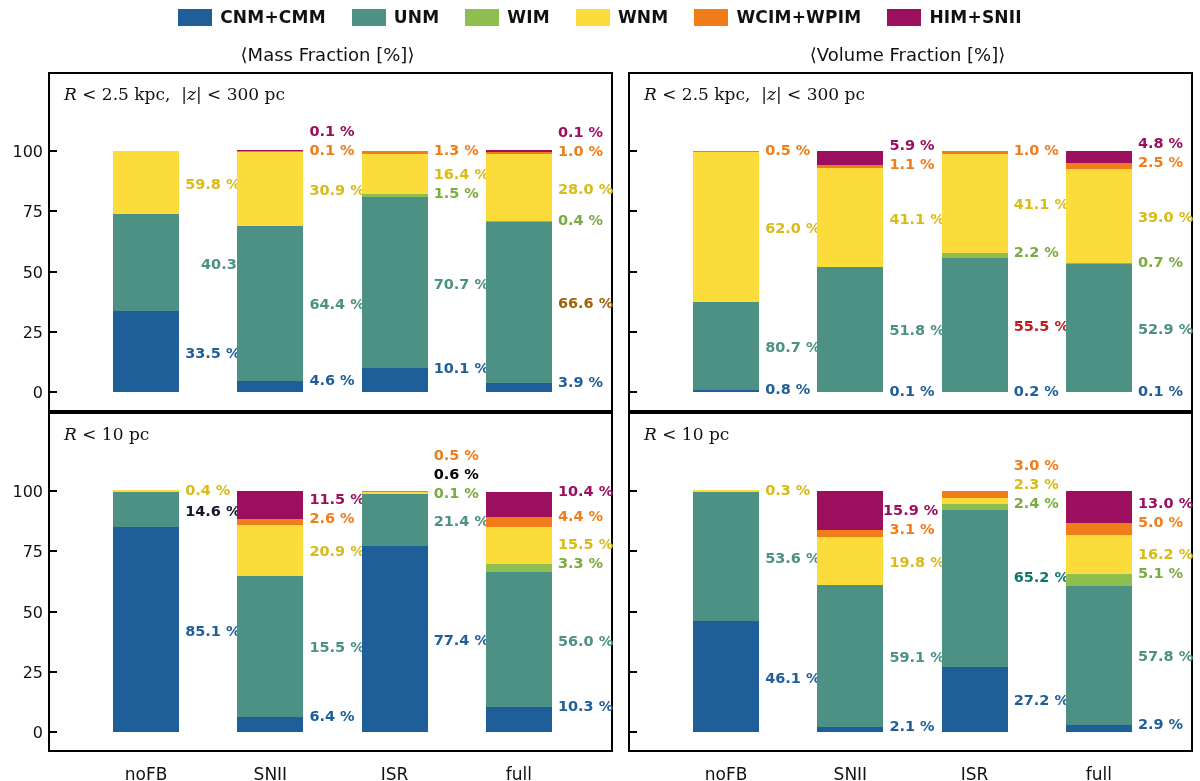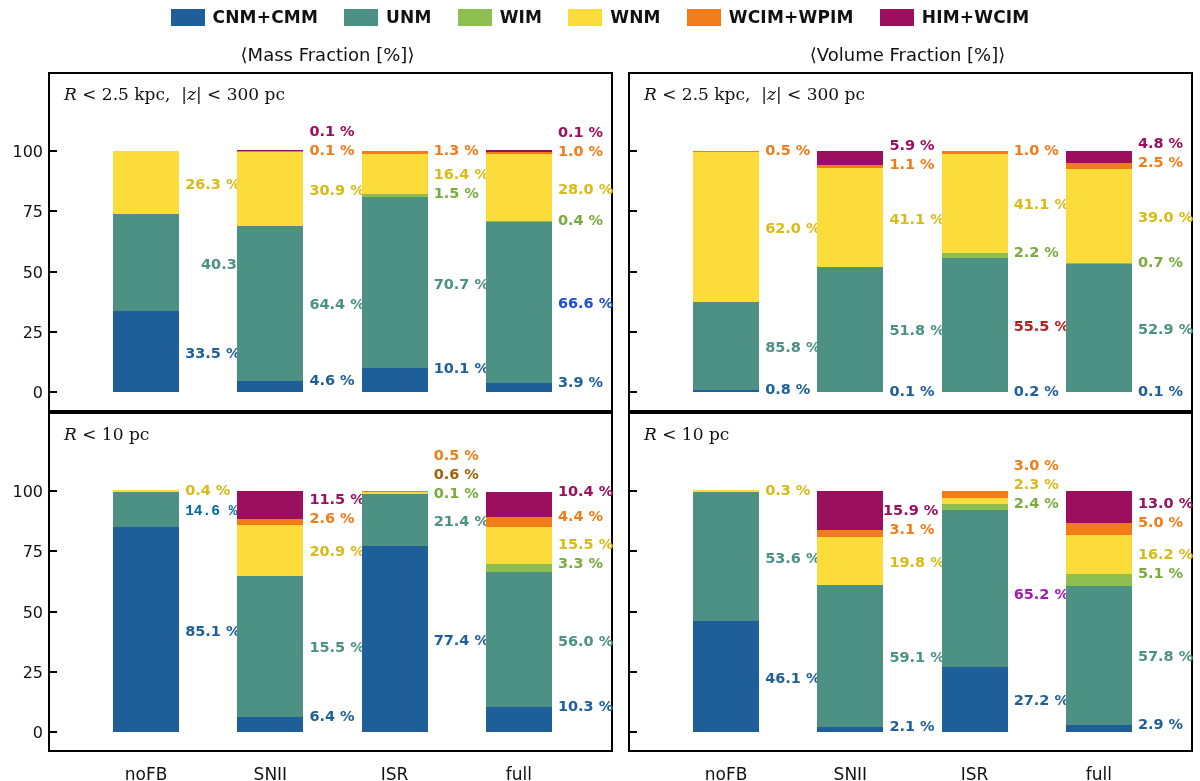--- a/index.html
+++ b/index.html
@@ -62,21 +62,21 @@
       <div class="legend-item">
         <span class="legend-swatch" style="background: rgb(252, 220, 59);"></span>
         <span class="legend-label">WNM</span>
       </div>
       <div class="legend-item">
         <span class="legend-swatch" style="background: rgb(240, 125, 25);"></span>
         <span class="legend-label">WCIM+WPIM</span>
       </div>
       <div class="legend-item">
         <span class="legend-swatch" style="background: rgb(156, 15, 95);"></span>
-        <span class="legend-label">HIM+WCIM</span>
+        <span class="legend-label">HIM+SNII</span>
       </div>
     </div>
 
   <div class="col-title" id="title-left">⟨Mass Fraction [%]⟩</div>
   <div class="col-title" id="title-right">⟨Volume Fraction [%]⟩</div>
 
   <div class="panel" id="panel-tl">
     <div class="panel-label"><i>R</i> &lt; 2.5 kpc,&nbsp; |<i>z</i>| &lt; 300 pc</div>
     <div class="plot">
         <div class="tickmark" style="top: 318px;"></div>
@@ -91,21 +91,21 @@
         <div class="ytick" style="top: 77.2593px; left: 0px; right: auto; transform: translate(-100%, -50%); margin-left: -7px;">100</div>
         <div class="barwrap" style="left: 63.125px; height: 260px; bottom: 18px;">
           <div class="bar">
             <div class="seg" style="background: rgb(31, 95, 153); height: 80.6481px; bottom: 0px;"></div>
             <div class="seg" style="background: rgb(76, 145, 132); height: 97.0185px; bottom: 80.6481px;"></div>
             <div class="seg" style="background: rgb(252, 220, 59); height: 63.3148px; bottom: 177.667px;"></div>
           </div>
         </div>
         <div class="lab" style="color: rgb(31, 95, 153); left: 135.125px; bottom: 49.3241px;">33.5 %</div>
         <div class="lab" style="color: rgb(76, 145, 132); left: 151px; bottom: 138.157px;">40.3 %</div>
-        <div class="lab" style="color: rgb(216, 187, 22); left: 135.125px; bottom: 218.324px;">26.3 %</div>
+        <div class="lab" style="color: rgb(216, 187, 22); left: 135.125px; bottom: 218.324px;">59.8 %</div>
         <div class="barwrap" style="left: 187.375px; height: 260px; bottom: 18px;">
           <div class="bar">
             <div class="seg" style="background: rgb(31, 95, 153); height: 11.0741px; bottom: 0px;"></div>
             <div class="seg" style="background: rgb(76, 145, 132); height: 155.037px; bottom: 11.0741px;"></div>
             <div class="seg" style="background: rgb(252, 220, 59); height: 74.3889px; bottom: 166.111px;"></div>
             <div class="seg" style="background: rgb(240, 125, 25); height: 1.5px; bottom: 240.5px;"></div>
             <div class="seg" style="background: rgb(156, 15, 95); height: 1.5px; bottom: 240.741px;"></div>
           </div>
         </div>
         <div class="lab" style="color: rgb(31, 95, 153); left: 259.375px; bottom: 22.0741px;">4.6 %</div>
@@ -131,21 +131,21 @@
           <div class="bar">
             <div class="seg" style="background: rgb(31, 95, 153); height: 9.38889px; bottom: 0px;"></div>
             <div class="seg" style="background: rgb(76, 145, 132); height: 160.333px; bottom: 9.38889px;"></div>
             <div class="seg" style="background: rgb(142, 190, 79); height: 1.5px; bottom: 169.722px;"></div>
             <div class="seg" style="background: rgb(252, 220, 59); height: 67.4074px; bottom: 170.685px;"></div>
             <div class="seg" style="background: rgb(240, 125, 25); height: 2.40741px; bottom: 238.093px;"></div>
             <div class="seg" style="background: rgb(156, 15, 95); height: 1.5px; bottom: 240.5px;"></div>
           </div>
         </div>
         <div class="lab" style="color: rgb(31, 95, 153); left: 507.875px; bottom: 20.3889px;">3.9 %</div>
-        <div class="lab" style="color: #1d4ed8; left: 507.875px; bottom: 98.5556px; text-align: center;">66.6 %</div>
+        <div class="lab" style="color: #a16207; left: 507.875px; bottom: 98.5556px; text-align: center;">66.6 %</div>
         <div class="lab" style="color: rgb(122, 171, 62); left: 507.875px; bottom: 181.685px;">0.4 %</div>
         <div class="lab" style="color: rgb(216, 187, 22); left: 507.875px; bottom: 213.389px;">28.0 %</div>
         <div class="lab" style="color: rgb(240, 125, 25); left: 507.875px; bottom: 251.5px;">1.0 %</div>
         <div class="lab" style="color: rgb(156, 15, 95); left: 507.875px; bottom: 270.5px;">0.1 %</div>
       </div>
   </div>
 
   <div class="panel" id="panel-tr">
     <div class="panel-label"><i>R</i> &lt; 2.5 kpc,&nbsp; |<i>z</i>| &lt; 300 pc</div>
     <div class="plot">
@@ -156,21 +156,21 @@
         <div class="tickmark" style="top: 77.2593px;"></div>
         <div class="barwrap" style="left: 63.125px; height: 260px; bottom: 18px;">
           <div class="bar">
             <div class="seg" style="background: rgb(31, 95, 153); height: 1.92593px; bottom: 0px;"></div>
             <div class="seg" style="background: rgb(76, 145, 132); height: 88.3519px; bottom: 1.92593px;"></div>
             <div class="seg" style="background: rgb(252, 220, 59); height: 149.259px; bottom: 90.2778px;"></div>
             <div class="seg" style="background: rgb(240, 125, 25); height: 1.5px; bottom: 239.537px;"></div>
           </div>
         </div>
         <div class="lab" style="color: rgb(31, 95, 153); left: 135.125px; bottom: 12.9259px;">0.8 %</div>
-        <div class="lab" style="color: rgb(76, 145, 132); left: 135.125px; bottom: 55.1019px;">85.8 %</div>
+        <div class="lab" style="color: rgb(76, 145, 132); left: 135.125px; bottom: 55.1019px;">80.7 %</div>
         <div class="lab" style="color: rgb(216, 187, 22); left: 135.125px; bottom: 173.907px;">62.0 %</div>
         <div class="lab" style="color: rgb(240, 125, 25); left: 135.125px; bottom: 251.741px;">0.5 %</div>
         <div class="barwrap" style="left: 187.375px; height: 260px; bottom: 18px;">
           <div class="bar">
             <div class="seg" style="background: rgb(31, 95, 153); height: 1.5px; bottom: 0px;"></div>
             <div class="seg" style="background: rgb(76, 145, 132); height: 124.704px; bottom: 0.240741px;"></div>
             <div class="seg" style="background: rgb(252, 220, 59); height: 98.9444px; bottom: 124.944px;"></div>
             <div class="seg" style="background: rgb(240, 125, 25); height: 2.64815px; bottom: 223.889px;"></div>
             <div class="seg" style="background: rgb(156, 15, 95); height: 14.2037px; bottom: 226.537px;"></div>
           </div>
@@ -227,21 +227,21 @@
         <div class="tickmark" style="top: 77.2593px;"></div>
         <div class="ytick" style="top: 77.2593px; left: 0px; right: auto; transform: translate(-100%, -50%); margin-left: -7px;">100</div>
         <div class="barwrap" style="left: 63.125px; height: 260px; bottom: 18px;">
           <div class="bar">
             <div class="seg" style="background: rgb(31, 95, 153); height: 204.87px; bottom: 0px;"></div>
             <div class="seg" style="background: rgb(76, 145, 132); height: 35.1481px; bottom: 204.87px;"></div>
             <div class="seg" style="background: rgb(252, 220, 59); height: 1.5px; bottom: 240.019px;"></div>
           </div>
         </div>
         <div class="lab" style="color: rgb(31, 95, 153); left: 135.125px; bottom: 111.435px;">85.1 %</div>
-        <div class="lab" style="color: #0369a1; left: 135.125px; bottom: 231.444px; font-family: Liberation Mono, monospace;">14.6 %</div>
+        <div class="lab" style="color: #0f172a; left: 135.125px; bottom: 231.444px;">14.6 %</div>
         <div class="lab" style="color: rgb(216, 187, 22); left: 135.125px; bottom: 251.981px;">0.4 %</div>
         <div class="xtick" style="left: 96.125px; top: auto; bottom: -34px;">noFB</div>
         <div class="barwrap" style="left: 187.375px; height: 260px; bottom: 18px;">
           <div class="bar">
             <div class="seg" style="background: rgb(31, 95, 153); height: 15.4074px; bottom: 0px;"></div>
             <div class="seg" style="background: rgb(76, 145, 132); height: 141.074px; bottom: 15.4074px;"></div>
             <div class="seg" style="background: rgb(252, 220, 59); height: 50.3148px; bottom: 156.481px;"></div>
             <div class="seg" style="background: rgb(240, 125, 25); height: 6.25926px; bottom: 206.796px;"></div>
             <div class="seg" style="background: rgb(156, 15, 95); height: 27.6852px; bottom: 213.056px;"></div>
           </div>
@@ -257,21 +257,21 @@
             <div class="seg" style="background: rgb(31, 95, 153); height: 186.333px; bottom: 0px;"></div>
             <div class="seg" style="background: rgb(76, 145, 132); height: 51.5185px; bottom: 186.333px;"></div>
             <div class="seg" style="background: rgb(142, 190, 79); height: 1.5px; bottom: 237.852px;"></div>
             <div class="seg" style="background: rgb(252, 220, 59); height: 1.5px; bottom: 238.093px;"></div>
             <div class="seg" style="background: rgb(240, 125, 25); height: 1.5px; bottom: 239.537px;"></div>
           </div>
         </div>
         <div class="lab" style="color: rgb(31, 95, 153); left: 383.625px; bottom: 102.167px;">77.4 %</div>
         <div class="lab" style="color: rgb(76, 145, 132); left: 383.625px; bottom: 221.093px;">21.4 %</div>
         <div class="lab" style="color: rgb(122, 171, 62); left: 383.625px; bottom: 249.093px;">0.1 %</div>
-        <div class="lab" style="color: #a16207; left: 383.625px; bottom: 268.093px;">0.6 %</div>
+        <div class="lab" style="color: #000000; left: 383.625px; bottom: 268.093px;">0.6 %</div>
         <div class="lab" style="color: rgb(240, 125, 25); left: 383.625px; bottom: 287.093px;">0.5 %</div>
         <div class="xtick" style="left: 344.625px; top: auto; bottom: -34px;">ISR</div>
         <div class="barwrap" style="left: 435.875px; height: 260px; bottom: 18px;">
           <div class="bar">
             <div class="seg" style="background: rgb(31, 95, 153); height: 24.7963px; bottom: 0px;"></div>
             <div class="seg" style="background: rgb(76, 145, 132); height: 134.815px; bottom: 24.7963px;"></div>
             <div class="seg" style="background: rgb(142, 190, 79); height: 7.94444px; bottom: 159.611px;"></div>
             <div class="seg" style="background: rgb(252, 220, 59); height: 37.3148px; bottom: 167.556px;"></div>
             <div class="seg" style="background: rgb(240, 125, 25); height: 10.5926px; bottom: 204.87px;"></div>
             <div class="seg" style="background: rgb(156, 15, 95); height: 25.037px; bottom: 215.463px;"></div>
@@ -324,21 +324,21 @@
         <div class="barwrap" style="left: 311.625px; height: 260px; bottom: 18px;">
           <div class="bar">
             <div class="seg" style="background: rgb(31, 95, 153); height: 65.4815px; bottom: 0px;"></div>
             <div class="seg" style="background: rgb(76, 145, 132); height: 156.963px; bottom: 65.4815px;"></div>
             <div class="seg" style="background: rgb(142, 190, 79); height: 5.77778px; bottom: 222.444px;"></div>
             <div class="seg" style="background: rgb(252, 220, 59); height: 5.53704px; bottom: 228.222px;"></div>
             <div class="seg" style="background: rgb(240, 125, 25); height: 7.22222px; bottom: 233.759px;"></div>
           </div>
         </div>
         <div class="lab" style="color: rgb(31, 95, 153); left: 383.625px; bottom: 41.7407px;">27.2 %</div>
-        <div class="lab" style="color: #a21caf; left: 383.625px; bottom: 148px;">65.2 %</div>
+        <div class="lab" style="color: #0f766e; left: 383.625px; bottom: 165px;">65.2 %</div>
         <div class="lab" style="color: rgb(122, 171, 62); left: 383.625px; bottom: 239.222px;">2.4 %</div>
         <div class="lab" style="color: rgb(216, 187, 22); left: 383.625px; bottom: 258.222px;">2.3 %</div>
         <div class="lab" style="color: rgb(240, 125, 25); left: 383.625px; bottom: 277.222px;">3.0 %</div>
         <div class="xtick" style="left: 344.625px; top: auto; bottom: -34px;">ISR</div>
         <div class="barwrap" style="left: 435.875px; height: 260px; bottom: 18px;">
           <div class="bar">
             <div class="seg" style="background: rgb(31, 95, 153); height: 6.98148px; bottom: 0px;"></div>
             <div class="seg" style="background: rgb(76, 145, 132); height: 139.148px; bottom: 6.98148px;"></div>
             <div class="seg" style="background: rgb(142, 190, 79); height: 12.2778px; bottom: 146.13px;"></div>
             <div class="seg" style="background: rgb(252, 220, 59); height: 39px; bottom: 158.407px;"></div>

